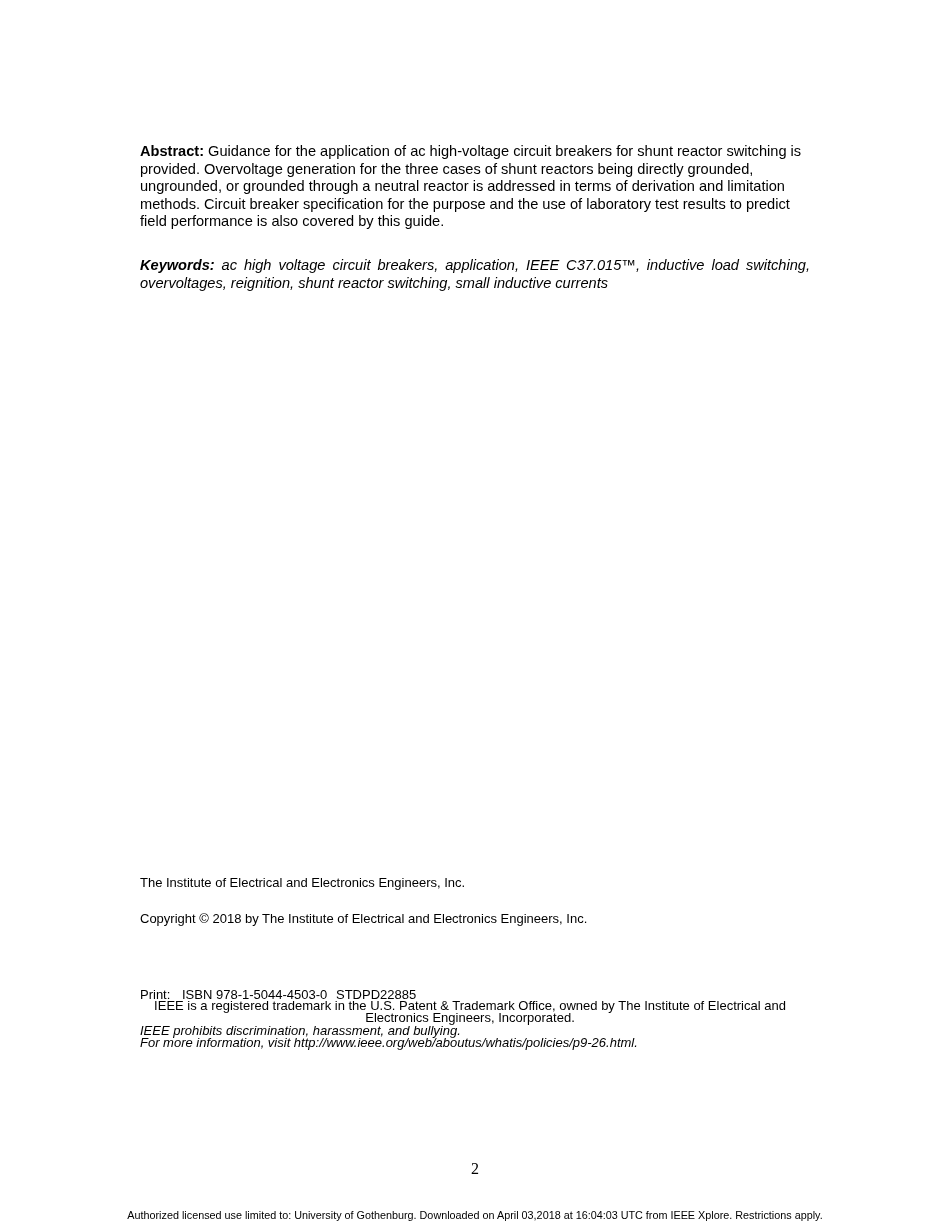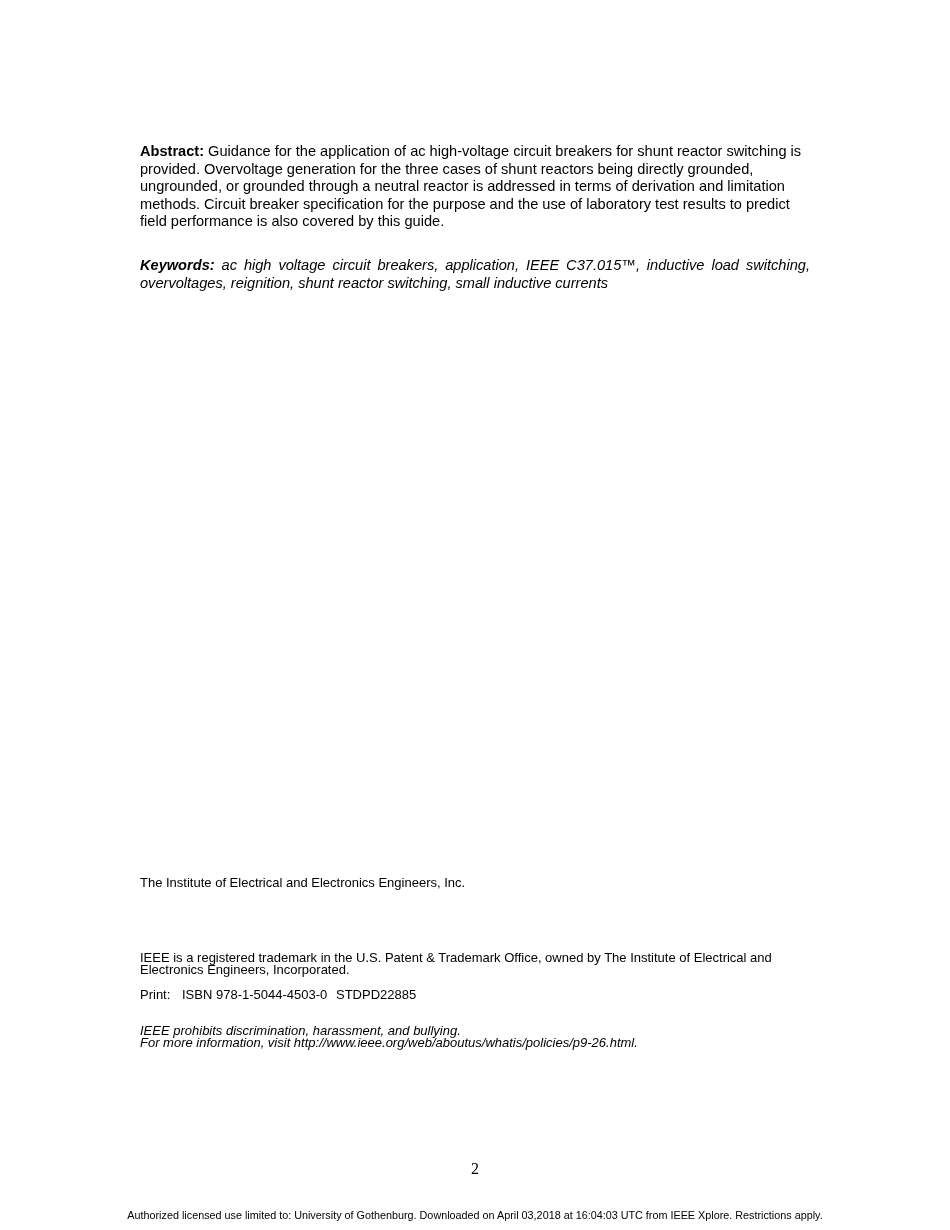--- a/index.html
+++ b/index.html
@@ -4,41 +4,42 @@
 <style>
   html, body { margin:0; padding:0; background:#ffffff; }
   body { width:950px; height:1230px; position:relative; overflow:hidden; color:#000; font-family:"Liberation Sans", sans-serif; }
   .block { position:absolute; left:140px; width:670px; }
   .abstract { top:143px; font-size:14.6px; line-height:17.6px; }
   .keywords { top:257px; font-size:14.6px; line-height:17.6px; text-align:justify;font-style:italic; }
   .b { font-weight:bold; }
   .small { font-size:13px; line-height:12.2px; }
   .addr { top:877px; }
   .copy { top:913px; }
-  .tm { top:952px; width:660px; }
+  .tm { top:1000px; width:660px;text-align:center; }
   .isbn { top:989px; }
   .isbn .row { display:flex; }
   .isbn .c1 { width:42px; }
   .isbn .c2 { width:154px; }
   .policy { top:1025px; font-style:italic; }
   .pagenum { position:absolute; top:1160px; left:0; width:950px; text-align:center; font-family:"Liberation Serif", serif; font-size:16px; }
   .auth { position:absolute; top:1209px; left:0; width:950px; text-align:center; font-size:10.8px; }
 </style>
 </head>
 <body>
 
 <div class="block abstract"><span class="b">Abstract:</span><span> Guidance for the application of ac high-voltage circuit breakers for shunt reactor switching is provided. Overvoltage generation for the three cases of shunt reactors being directly grounded, ungrounded, or grounded through a neutral reactor is addressed in terms of derivation and limitation methods. Circuit breaker specification for the purpose and the use of laboratory test results to predict field performance is also covered by this guide.</span></div>
 
 <div class="block keywords"><span class="b">Keywords:</span><span> ac high voltage circuit breakers, application, IEEE C37.015™, inductive load switching, overvoltages, reignition, shunt reactor switching, small inductive currents</span></div>
 
 <div class="block small addr">
   <div>The Institute of Electrical and Electronics Engineers, Inc.</div>
 </div>
 
 <div class="block small copy">
+  <div>Copyright © 2018 by The Institute of Electrical and Electronics Engineers, Inc.</div>
 </div>
 
 <div class="block small tm">IEEE is a registered trademark in the U.S. Patent &amp; Trademark Office, owned by The Institute of Electrical and Electronics Engineers, Incorporated.</div>
 
 <div class="block small isbn">
   <div class="row">
     <span class="c1">Print:</span>
     <span class="c2">ISBN 978-1-5044-4503-0</span>
     <span>STDPD22885</span>
   </div>

